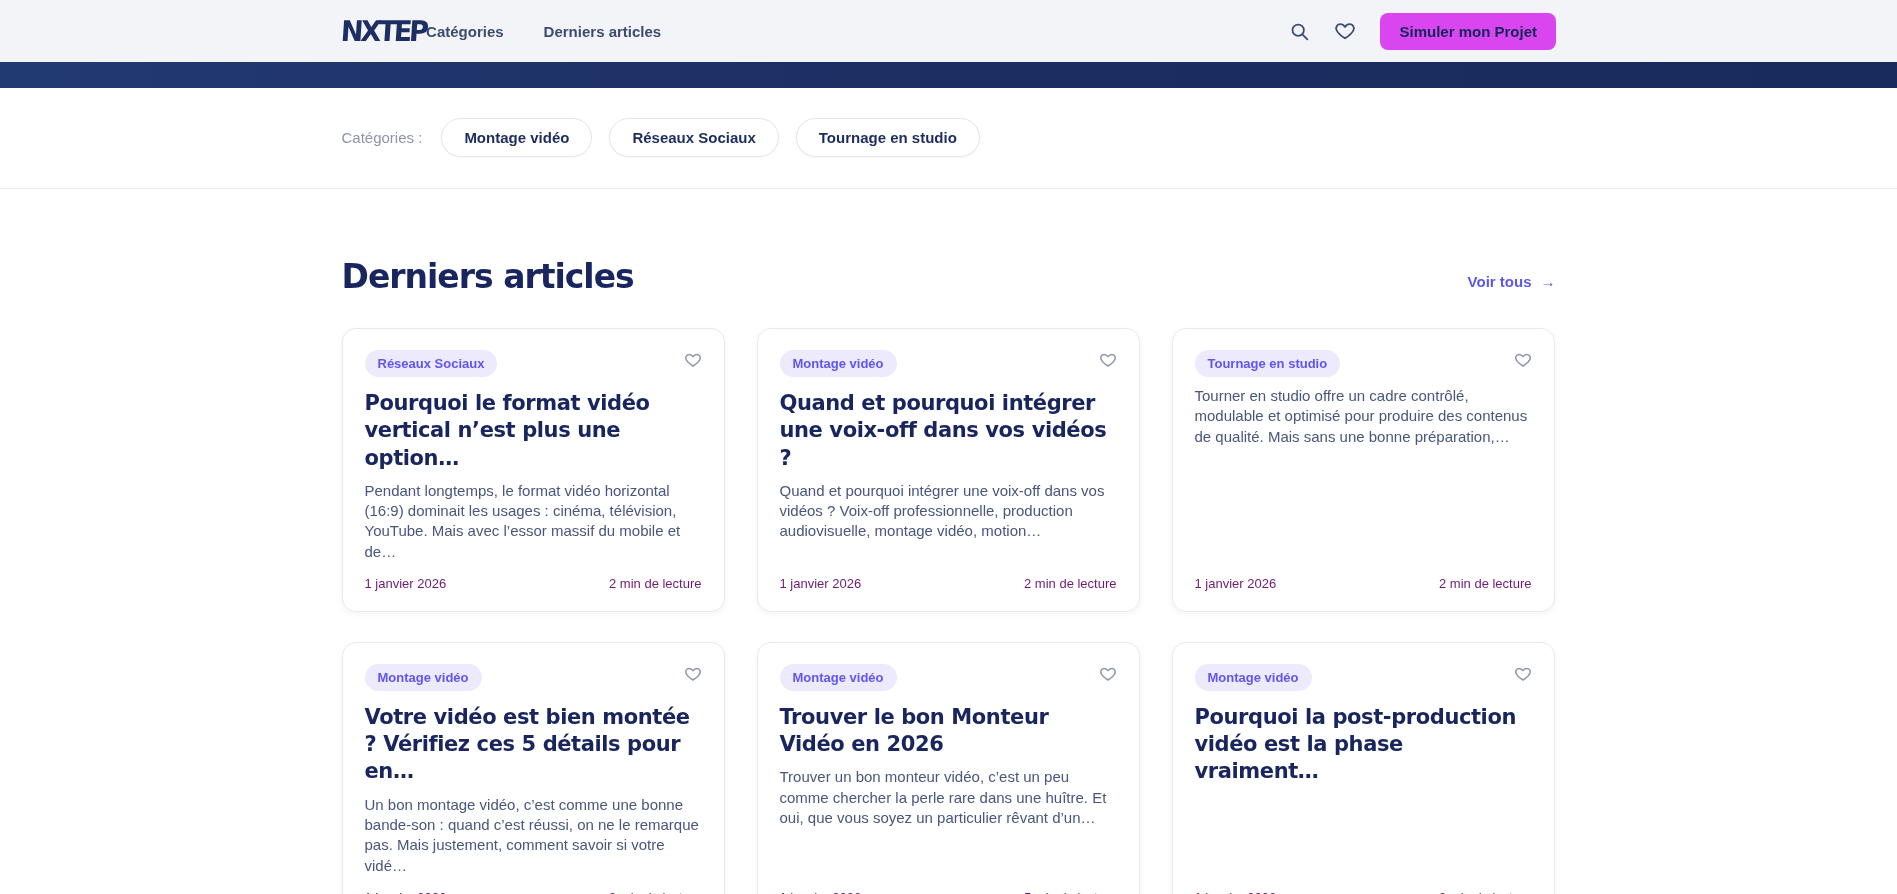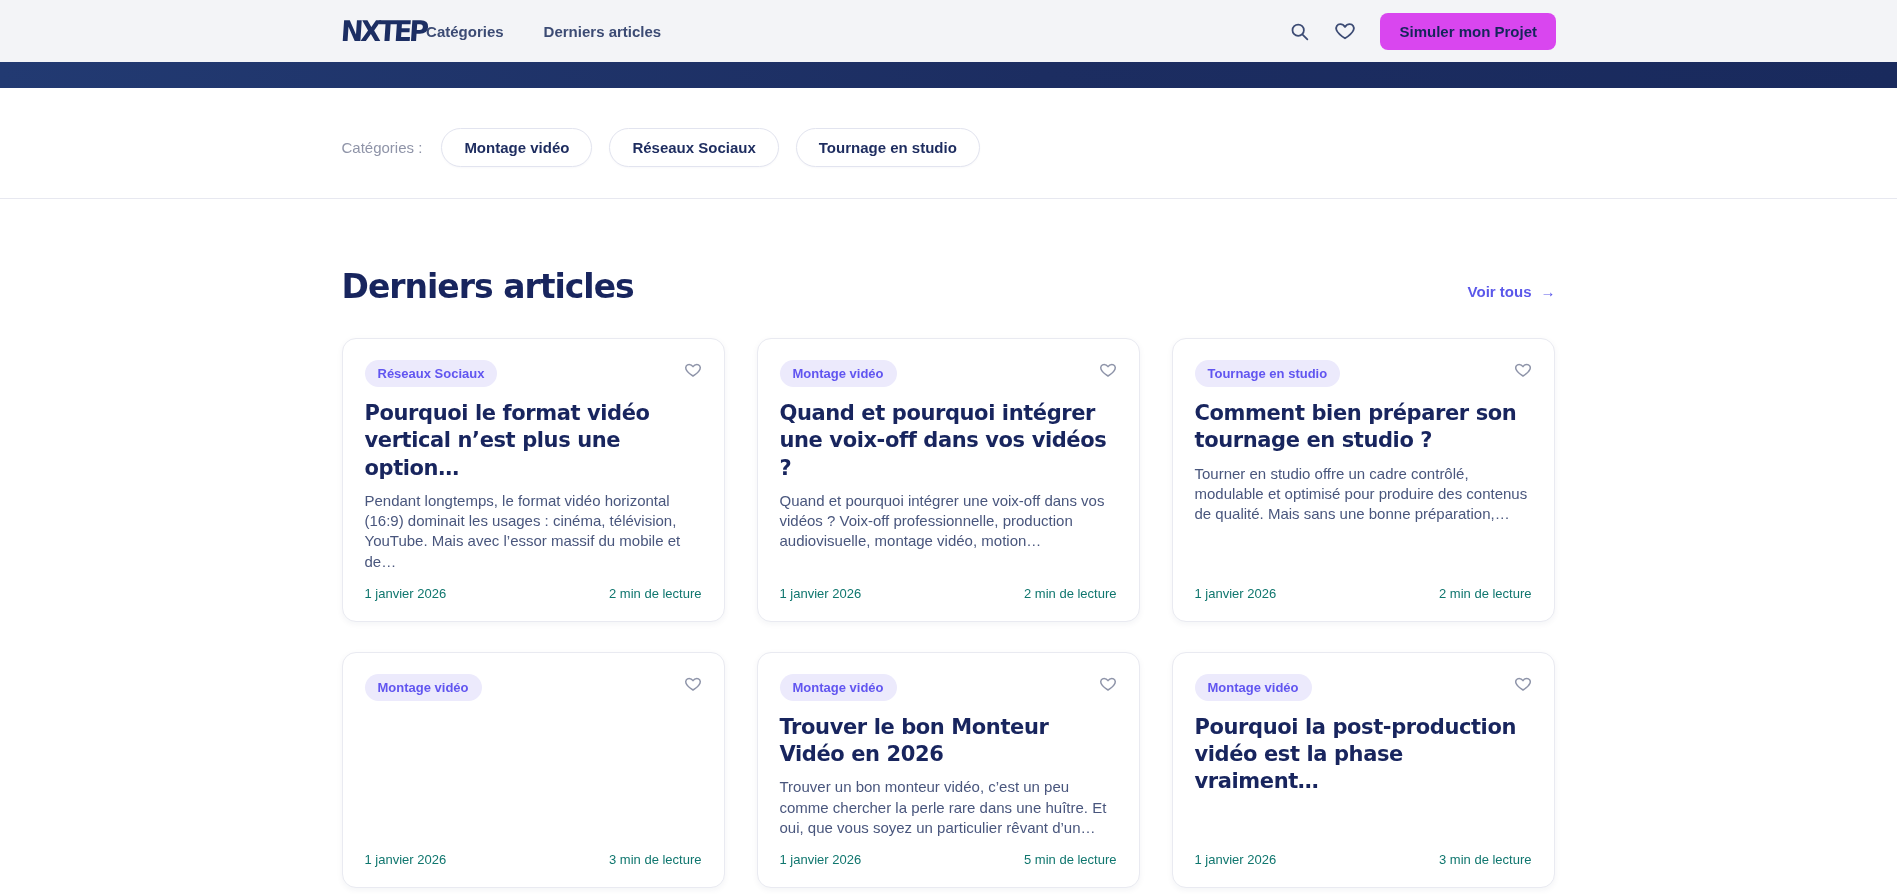--- a/index.html
+++ b/index.html
@@ -18,21 +18,21 @@
   .icon-btn { width:22px; height:22px; display:flex; align-items:center;
               justify-content:center; cursor:pointer; color:#3C4B74; }
   .cta-btn { background:#d946ef; color:#14265A; font-weight:700; font-size:15px;
              border:none; border-radius:8px; padding:10px 19px; cursor:pointer;
              font-family:"Liberation Sans", sans-serif; }
 
   
   .hero-strip { height:26px; background:linear-gradient(90deg,#223A72 0%,#1C2D61 55%,#192A5D 100%); }
 
   
-  .catbar { background:#ffffff; border-bottom:1px solid #E7E8F0; padding:40px 0 31px 0; }
+  .catbar { background:#ffffff; border-bottom:1px solid #E7E8F0; padding:30px 0 31px 0; }
   .catbar-inner { width:1214px; margin:0 auto; display:flex; align-items:center; gap:17px; }
   .catbar-label { font-size:15px; color:#8F94A8; margin-right:2px; }
   .pill { background:#ffffff; border:1px solid #E2E4EF; border-radius:999px;
           padding:10px 22px; font-size:15px; font-weight:700; color:#1D2C5F;
           cursor:pointer; box-shadow:0 1px 2px rgba(30,40,90,.03); }
 
   
   .main { width:1214px; margin:0 auto; padding-top:68px; }
   .section-head { display:flex; align-items:flex-end; justify-content:space-between; }
   .section-title { font-family:"DejaVu Sans", sans-serif; font-size:33px; font-weight:800;
@@ -47,21 +47,21 @@
           min-height:236px; padding:21px 22px 20px 22px; display:flex;
           flex-direction:column; box-shadow:0 2px 6px rgba(25,35,80,.05); cursor:pointer; }
   .card-top { display:flex; justify-content:space-between; align-items:flex-start; }
   .badge { background:#ECEAFC; color:#6155F0; font-size:13px; font-weight:700;
            border-radius:999px; padding:6px 13px; }
   .card-heart { color:#8E94A9; cursor:pointer; margin-top:1px; }
   .card-title { margin-top:13px; font-family:"DejaVu Sans", sans-serif; font-size:21px;
                 font-weight:800; line-height:1.3; color:#18255E; letter-spacing:-0.4px; }
   .card-excerpt { margin-top:9px; font-size:15px; line-height:1.35; color:#49567D; }
   .card-foot { margin-top:auto; padding-top:14px; display:flex;
-               justify-content:space-between; font-size:13px; color:#0f766e; }
+               justify-content:space-between; font-size:13px; color:#701a75; }
 
   svg { display:block; }
 </style>
 </head>
 <body>
 
 <header class="navbar">
   <div class="logo">NXTEP</div>
 
   <nav class="nav-links">
@@ -142,37 +142,38 @@
 
   <article class="card">
     <div class="card-top">
       <span class="badge">Tournage en studio</span>
       <span class="card-heart">
         <svg width="18" height="18" viewBox="0 0 24 24" fill="none" stroke="currentColor" stroke-width="2" stroke-linejoin="round">
           <path d="M12 20s-7.5-4.7-9.3-9.1C1.4 7.6 3.6 4.5 6.9 4.5c2.1 0 3.9 1.2 5.1 3 1.2-1.8 3-3 5.1-3 3.3 0 5.5 3.1 4.2 6.4C19.5 15.3 12 20 12 20z"></path>
         </svg>
       </span>
     </div>
-    <h2 class="card-title">Comment bien préparer son tournage en studio ?</h2>
     <p class="card-excerpt">Tourner en studio offre un cadre contrôlé, modulable et optimisé pour produire des contenus de qualité. Mais sans une bonne préparation,…</p>
     <div class="card-foot">
       <span>1 janvier 2026</span>
       <span>2 min de lecture</span>
     </div>
   </article>
 
   <article class="card">
     <div class="card-top">
       <span class="badge">Montage vidéo</span>
       <span class="card-heart">
         <svg width="18" height="18" viewBox="0 0 24 24" fill="none" stroke="currentColor" stroke-width="2" stroke-linejoin="round">
           <path d="M12 20s-7.5-4.7-9.3-9.1C1.4 7.6 3.6 4.5 6.9 4.5c2.1 0 3.9 1.2 5.1 3 1.2-1.8 3-3 5.1-3 3.3 0 5.5 3.1 4.2 6.4C19.5 15.3 12 20 12 20z"></path>
         </svg>
       </span>
     </div>
+    <h2 class="card-title">Votre vidéo est bien montée ? Vérifiez ces 5 détails pour en…</h2>
+    <p class="card-excerpt">Un bon montage vidéo, c’est comme une bonne bande-son : quand c’est réussi, on ne le remarque pas. Mais justement, comment savoir si votre vidé…</p>
     <div class="card-foot">
       <span>1 janvier 2026</span>
       <span>3 min de lecture</span>
     </div>
   </article>
 
   <article class="card">
     <div class="card-top">
       <span class="badge">Montage vidéo</span>
       <span class="card-heart">

